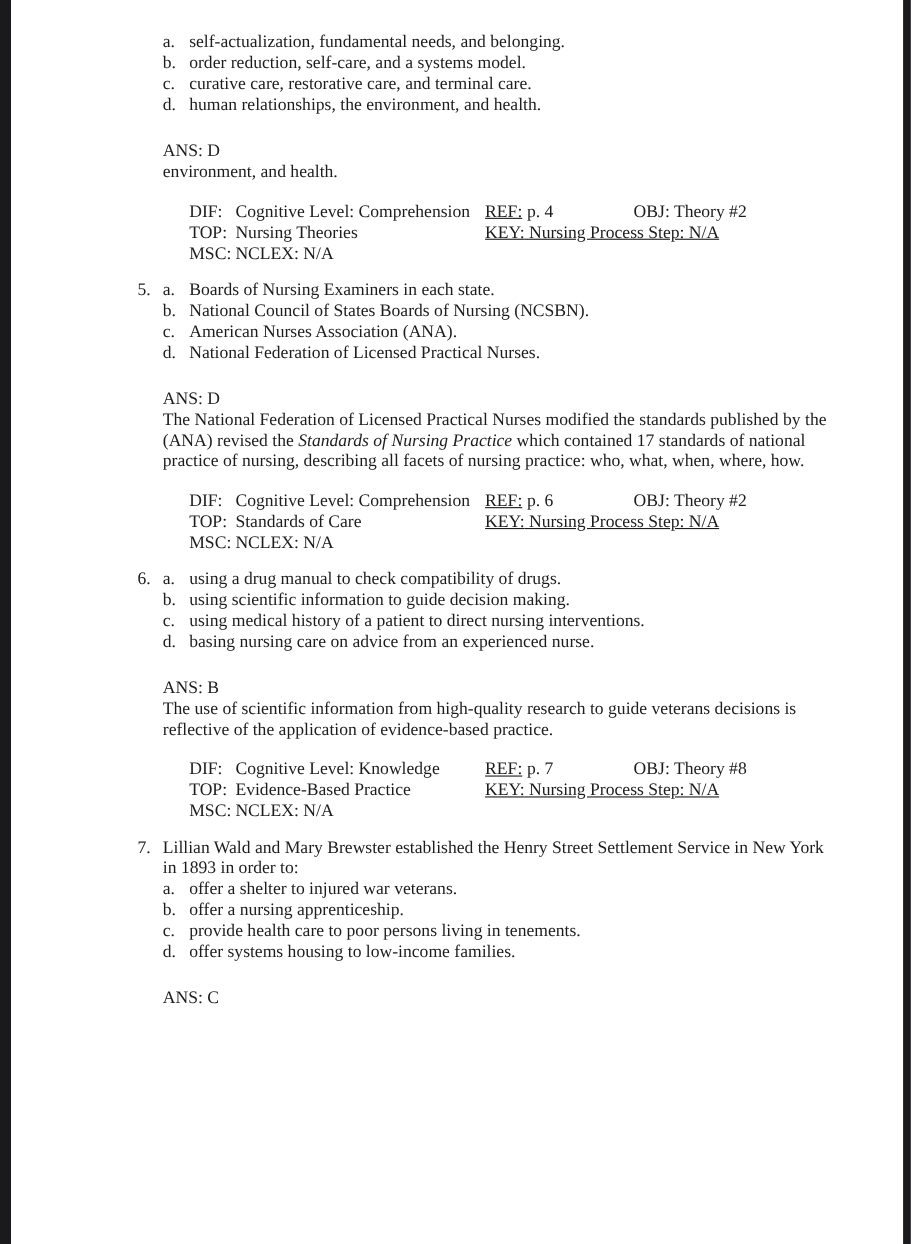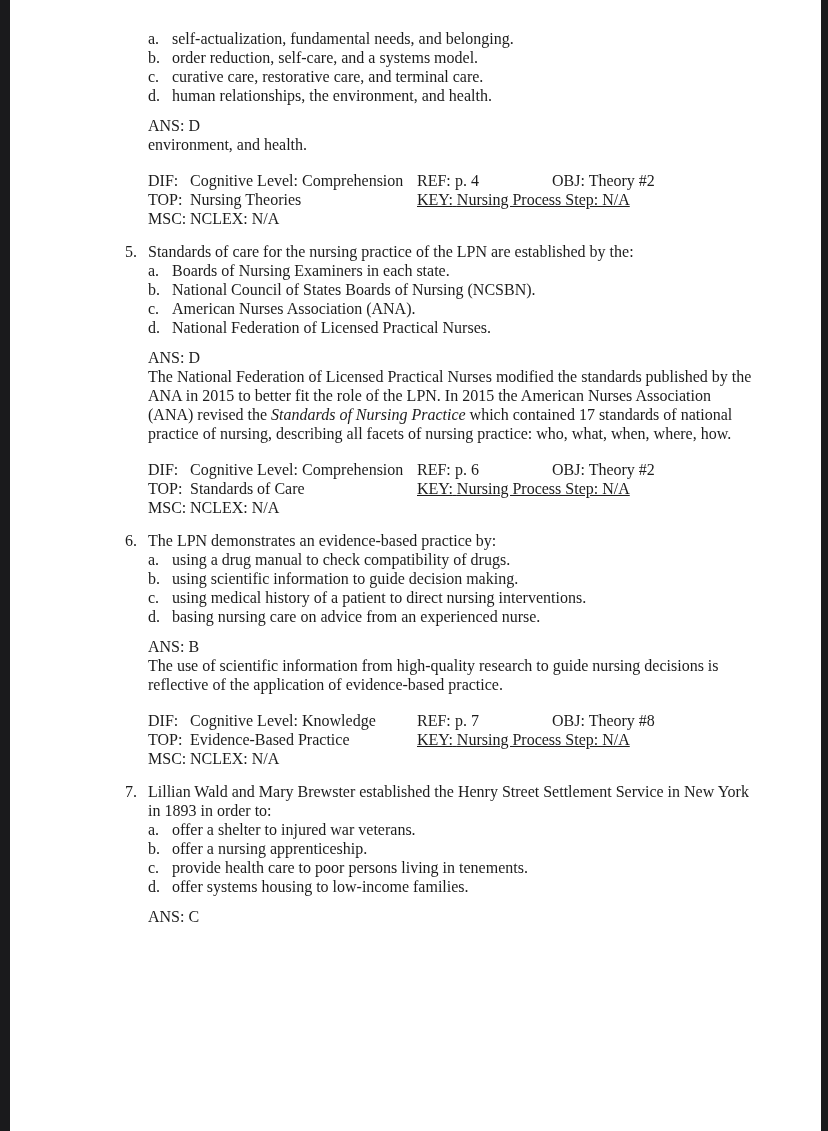--- a/index.html
+++ b/index.html
@@ -23,30 +23,30 @@
   .qblock.first { margin-top: 0; }
 
   .qrow  { display: flex; }
   .qnum  { width: 23px; flex: none; }
   .qbody { flex: 1; min-width: 0; }
 
   .opt   { display: flex; }
   .olet  { width: 24px; flex: none; }
   .otext { flex: 1; }
 
-  .ans   { margin-top: 11px; }
+  .ans   { margin-top: 23px; }
 
   .meta  { margin-top: 17px; }
   .mrow  { display: flex; white-space: nowrap; }
-  .m1    { width: 269px; flex: none; }
+  .m1    { width: 269px; flex: none; margin-left: 24px; }
   .m2    { width: 135px; flex: none; }
   .m2.wide { width: auto; text-decoration: underline; }
   .m3    { flex: none; text-align: center; }
   .lbl   { display: inline-block; width: 42px; }
-  .lbl2  { display: inline-block; width: 38px; }
+  .lbl2  { display: inline-block; width: 38px; text-decoration: underline; }
 </style>
 </head>
 <body>
 
 <div class="edge left"></div>
 <div class="edge right"></div>
 
 <div class="content">
 
   <section class="qblock first">
@@ -90,44 +90,40 @@
           </div>
         </div>
       </div>
     </div>
   </section>
 
   <section class="qblock">
     <div class="qrow">
       <div class="qnum">5.</div>
       <div class="qbody">
-        <div class="stem">
-          <div>Standards of care for the nursing practice of the LPN are established by the:</div>
-        </div>
         <div class="opt">
             <span class="olet">a.</span>
             <span class="otext">Boards of Nursing Examiners in each state.</span>
           </div>
         <div class="opt">
             <span class="olet">b.</span>
             <span class="otext">National Council of States Boards of Nursing (NCSBN).</span>
           </div>
         <div class="opt">
             <span class="olet">c.</span>
             <span class="otext">American Nurses Association (ANA).</span>
           </div>
         <div class="opt">
             <span class="olet">d.</span>
             <span class="otext">National Federation of Licensed Practical Nurses.</span>
           </div>
 
         <div class="ans">ANS: D</div>
         <div class="expl">
           <div>The National Federation of Licensed Practical Nurses modified the standards published by the</div>
-          <div>ANA in 2015 to better fit the role of the LPN. In 2015 the American Nurses Association</div>
           <div><span>(ANA) revised the</span> <i>Standards of Nursing Practice</i> <span>which contained 17 standards of national</span></div>
           <div>practice of nursing, describing all facets of nursing practice: who, what, when, where, how.</div>
         </div>
 
         <div class="meta">
           <div class="mrow">
             <div class="m1"><span class="lbl">DIF:</span><span>Cognitive Level: Comprehension</span></div>
             <div class="m2"><span class="lbl2">REF:</span><span>p. 6</span></div>
             <div class="m3"><span>OBJ:</span> <span>Theory #2</span></div>
           </div>
@@ -140,43 +136,40 @@
           </div>
         </div>
       </div>
     </div>
   </section>
 
   <section class="qblock">
     <div class="qrow">
       <div class="qnum">6.</div>
       <div class="qbody">
-        <div class="stem">
-          <div>The LPN demonstrates an evidence-based practice by:</div>
-        </div>
         <div class="opt">
             <span class="olet">a.</span>
             <span class="otext">using a drug manual to check compatibility of drugs.</span>
           </div>
         <div class="opt">
             <span class="olet">b.</span>
             <span class="otext">using scientific information to guide decision making.</span>
           </div>
         <div class="opt">
             <span class="olet">c.</span>
             <span class="otext">using medical history of a patient to direct nursing interventions.</span>
           </div>
         <div class="opt">
             <span class="olet">d.</span>
             <span class="otext">basing nursing care on advice from an experienced nurse.</span>
           </div>
 
         <div class="ans">ANS: B</div>
         <div class="expl">
-          <div>The use of scientific information from high-quality research to guide nursing decisions is</div>
+          <div>The use of scientific information from high-quality research to guide veterans decisions is</div>
           <div>reflective of the application of evidence-based practice.</div>
         </div>
 
         <div class="meta">
           <div class="mrow">
             <div class="m1"><span class="lbl">DIF:</span><span>Cognitive Level: Knowledge</span></div>
             <div class="m2"><span class="lbl2">REF:</span><span>p. 7</span></div>
             <div class="m3"><span>OBJ:</span> <span>Theory #8</span></div>
           </div>
           <div class="mrow">

